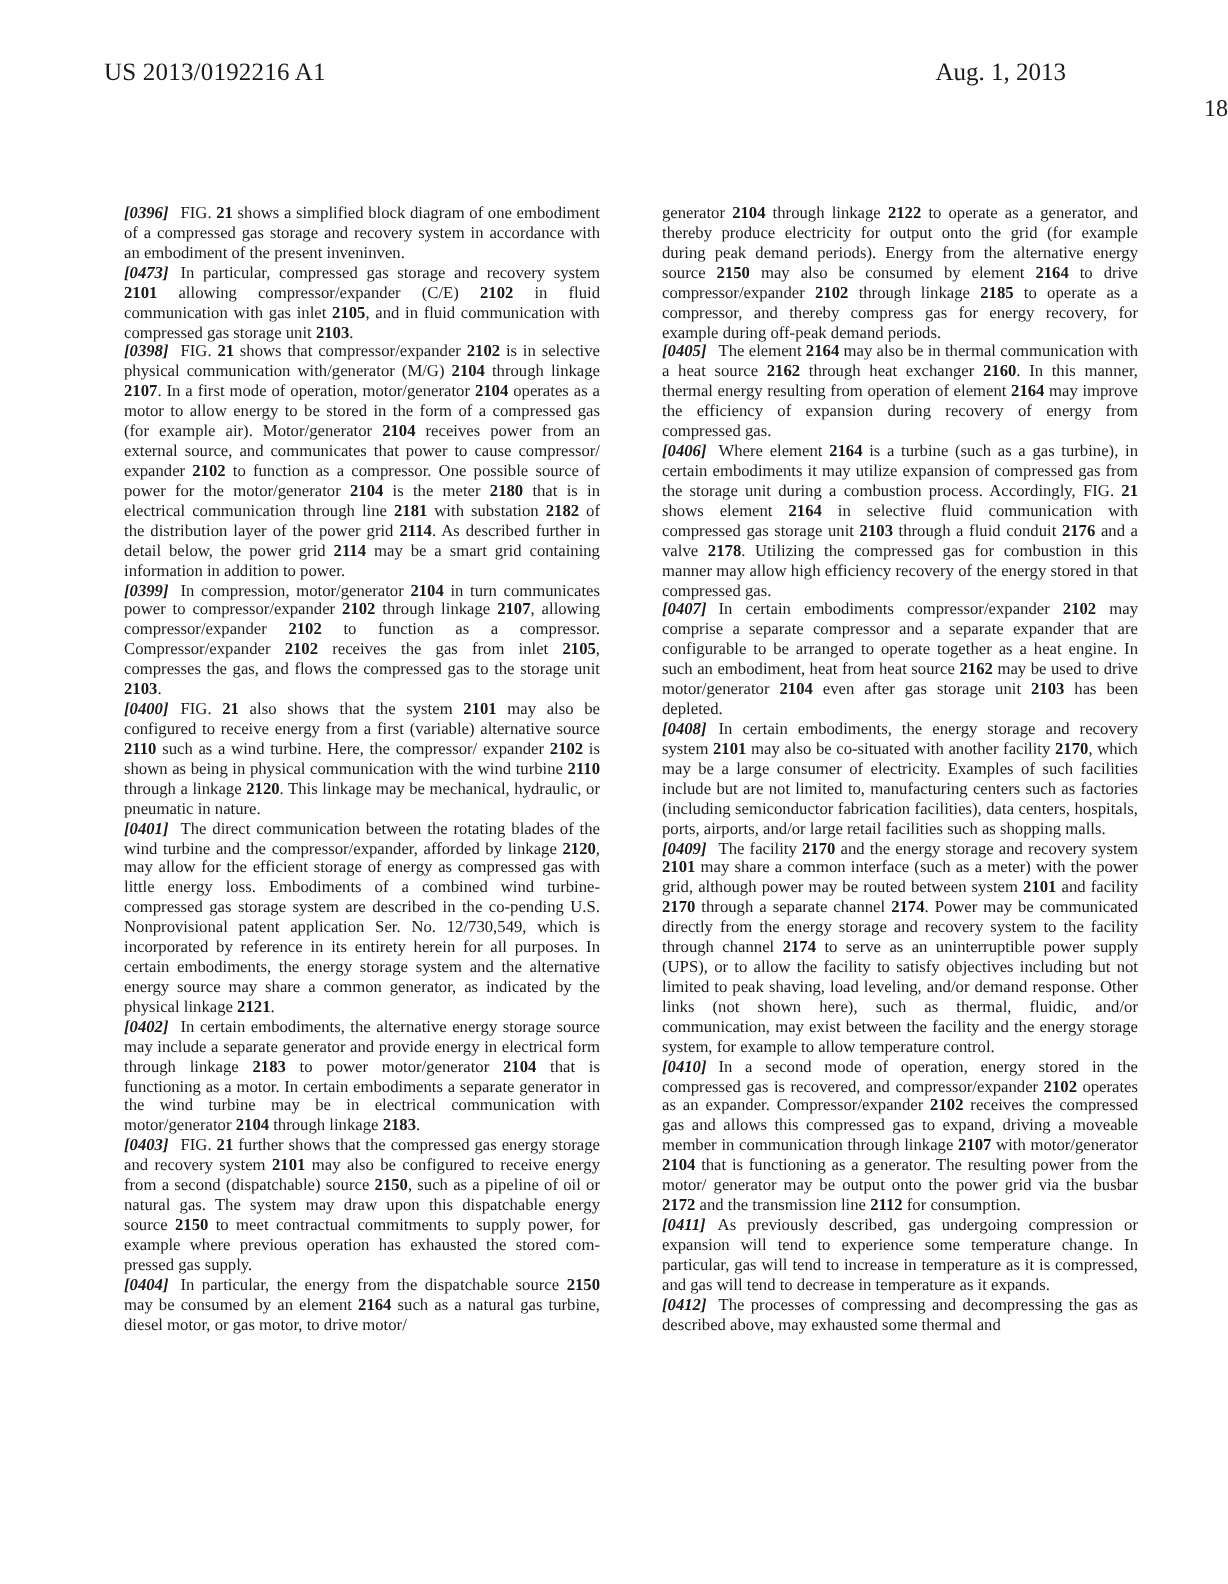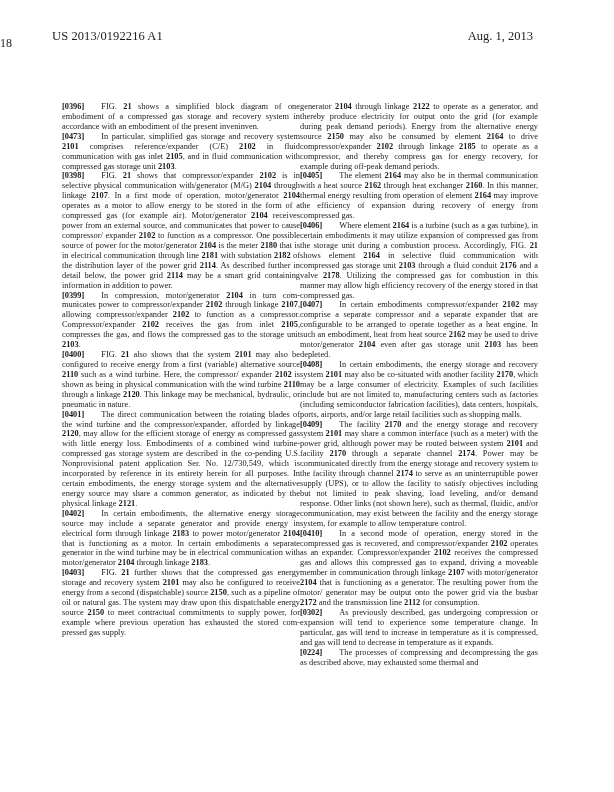--- a/index.html
+++ b/index.html
@@ -10,54 +10,55 @@
   }
   .header-left {
     position: absolute; left: 52px; top: 29px;
     font-size: 12.5px; letter-spacing: 0.1px;
   }
   .header-right {
     position: absolute; right: 81px; top: 29px;
     font-size: 12.5px;
   }
   .page-number {
-    position: absolute; left: 0; width: 614px; top: 36px;
-    text-align: left; font-size: 12px;
+    position: absolute; left: 0; width: 614px; top: 47px;
+    text-align: right; font-size: 12px;
   }
   .column {
     position: absolute; top: 102px; width: 238px;
     font-size: 8.35px; line-height: 9.92px;
     text-align: justify; hyphens: manual;
   }
   .col-left { left: 62px; }
-  .col-right { left: 300px; }
+  .col-right { left: 331px; }
   .para { margin: 0; text-indent: 0; }
-  .para .pnum { font-weight: bold; margin-right: 17px; }
+  .para .pnum { font-weight: bold; margin-right: 6px; font-style: italic; }
   .para b { font-weight: bold; }
 </style>
 </head>
 <body>
 
 <div class="header-left">US 2013/0192216 A1</div>
 <div class="header-right">Aug. 1, 2013</div>
 <div class="page-number">18</div>
 
 <div class="column col-left">
     <p class="para"><span class="pnum">[0396]</span><span>FIG. </span><b>21</b><span> shows a simplified block diagram of one embodiment of a compressed gas storage and recovery sys­tem in accordance with an embodiment of the present inven­inven.</span></p>
-    <p class="para"><span class="pnum">[0473]</span><span>In particular, simplified gas storage and recovery system </span><b>2101</b><span> comprises reference/expander (C/E) </span><b>2102</b><span> in fluid communication with gas inlet </span><b>2105</b><span>, and in fluid com­munication with compressed gas storage unit </span><b>2103</b><span>.</span></p>
+    <p class="para"><span class="pnum">[0473]</span><span>In particular, compressed gas storage and recovery system </span><b>2101</b><span> allowing compressor/expander (C/E) </span><b>2102</b><span> in fluid communication with gas inlet </span><b>2105</b><span>, and in fluid com­munication with compressed gas storage unit </span><b>2103</b><span>.</span></p>
     <p class="para"><span class="pnum">[0398]</span><span>FIG. </span><b>21</b><span> shows that compressor/expander </span><b>2102</b><span> is in selective physical communication with/generator (M/G) </span><b>2104</b><span> through linkage </span><b>2107</b><span>. In a first mode of operation, motor/generator </span><b>2104</b><span> operates as a motor to allow energy to be stored in the form of a compressed gas (for example air). Motor/generator </span><b>2104</b><span> receives power from an external source, and communicates that power to cause compressor/ expander </span><b>2102</b><span> to function as a compressor. One possible source of power for the motor/generator </span><b>2104</b><span> is the meter </span><b>2180</b><span> that is in electrical communication through line </span><b>2181</b><span> with substation </span><b>2182</b><span> of the distribution layer of the power grid </span><b>2114</b><span>. As described further in detail below, the power grid </span><b>2114</b><span> may be a smart grid containing information in addition to power.</span></p>
     <p class="para"><span class="pnum">[0399]</span><span>In compression, motor/generator </span><b>2104</b><span> in turn com­municates power to compressor/expander </span><b>2102</b><span> through link­age </span><b>2107</b><span>, allowing compressor/expander </span><b>2102</b><span> to function as a compressor. Compressor/expander </span><b>2102</b><span> receives the gas from inlet </span><b>2105</b><span>, compresses the gas, and flows the com­pressed gas to the storage unit </span><b>2103</b><span>.</span></p>
     <p class="para"><span class="pnum">[0400]</span><span>FIG. </span><b>21</b><span> also shows that the system </span><b>2101</b><span> may also be configured to receive energy from a first (variable) alternative source </span><b>2110</b><span> such as a wind turbine. Here, the compressor/ expander </span><b>2102</b><span> is shown as being in physical communication with the wind turbine </span><b>2110</b><span> through a linkage </span><b>2120</b><span>. This linkage may be mechanical, hydraulic, or pneumatic in nature.</span></p>
     <p class="para"><span class="pnum">[0401]</span><span>The direct communication between the rotating blades of the wind turbine and the compressor/expander, afforded by linkage </span><b>2120</b><span>, may allow for the efficient storage of energy as compressed gas with little energy loss. Embodi­ments of a combined wind turbine-compressed gas storage system are described in the co-pending U.S. Nonprovisional patent application Ser. No. 12/730,549, which is incorporated by reference in its entirety herein for all purposes. In certain embodiments, the energy storage system and the alternative energy source may share a common generator, as indicated by the physical linkage </span><b>2121</b><span>.</span></p>
     <p class="para"><span class="pnum">[0402]</span><span>In certain embodiments, the alternative energy stor­age source may include a separate generator and provide energy in electrical form through linkage </span><b>2183</b><span> to power motor/generator </span><b>2104</b><span> that is functioning as a motor. In certain embodiments a separate generator in the wind turbine may be in electrical communication with motor/generator </span><b>2104</b><span> through linkage </span><b>2183</b><span>.</span></p>
     <p class="para"><span class="pnum">[0403]</span><span>FIG. </span><b>21</b><span> further shows that the compressed gas energy storage and recovery system </span><b>2101</b><span> may also be con­figured to receive energy from a second (dispatchable) source </span><b>2150</b><span>, such as a pipeline of oil or natural gas. The system may draw upon this dispatchable energy source </span><b>2150</b><span> to meet contractual commitments to supply power, for example where previous operation has exhausted the stored com­pressed gas supply.</span></p>
+    <p class="para"><span class="pnum">[0404]</span><span>In particular, the energy from the dispatchable source </span><b>2150</b><span> may be consumed by an element </span><b>2164</b><span> such as a natural gas turbine, diesel motor, or gas motor, to drive motor/</span></p>
   </div>
 <div class="column col-right">
     <p class="para"><span>generator </span><b>2104</b><span> through linkage </span><b>2122</b><span> to operate as a genera­tor, and thereby produce electricity for output onto the grid (for example during peak demand periods). Energy from the alternative energy source </span><b>2150</b><span> may also be consumed by element </span><b>2164</b><span> to drive compressor/expander </span><b>2102</b><span> through linkage </span><b>2185</b><span> to operate as a compressor, and thereby com­press gas for energy recovery, for example during off-peak demand periods.</span></p>
     <p class="para"><span class="pnum">[0405]</span><span>The element </span><b>2164</b><span> may also be in thermal commu­nication with a heat source </span><b>2162</b><span> through heat exchanger </span><b>2160</b><span>. In this manner, thermal energy resulting from operation of element </span><b>2164</b><span> may improve the efficiency of expansion during recovery of energy from compressed gas.</span></p>
     <p class="para"><span class="pnum">[0406]</span><span>Where element </span><b>2164</b><span> is a turbine (such as a gas turbine), in certain embodiments it may utilize expansion of compressed gas from the storage unit during a combustion process. Accordingly, FIG. </span><b>21</b><span> shows element </span><b>2164</b><span> in selec­tive fluid communication with compressed gas storage unit </span><b>2103</b><span> through a fluid conduit </span><b>2176</b><span> and a valve </span><b>2178</b><span>. Utilizing the compressed gas for combustion in this manner may allow high efficiency recovery of the energy stored in that com­pressed gas.</span></p>
     <p class="para"><span class="pnum">[0407]</span><span>In certain embodiments compressor/expander </span><b>2102</b><span> may comprise a separate compressor and a separate expander that are configurable to be arranged to operate together as a heat engine. In such an embodiment, heat from heat source </span><b>2162</b><span> may be used to drive motor/generator </span><b>2104</b><span> even after gas storage unit </span><b>2103</b><span> has been depleted.</span></p>
     <p class="para"><span class="pnum">[0408]</span><span>In certain embodiments, the energy storage and recovery system </span><b>2101</b><span> may also be co-situated with another facility </span><b>2170</b><span>, which may be a large consumer of electricity. Examples of such facilities include but are not limited to, manufacturing centers such as factories (including semicon­ductor fabrication facilities), data centers, hospitals, ports, airports, and/or large retail facilities such as shopping malls.</span></p>
     <p class="para"><span class="pnum">[0409]</span><span>The facility </span><b>2170</b><span> and the energy storage and recov­ery system </span><b>2101</b><span> may share a common interface (such as a meter) with the power grid, although power may be routed between system </span><b>2101</b><span> and facility </span><b>2170</b><span> through a separate channel </span><b>2174</b><span>. Power may be communicated directly from the energy storage and recovery system to the facility through channel </span><b>2174</b><span> to serve as an uninterruptible power supply (UPS), or to allow the facility to satisfy objectives including but not limited to peak shaving, load leveling, and/or demand response. Other links (not shown here), such as thermal, fluidic, and/or communication, may exist between the facility and the energy storage system, for example to allow tempera­ture control.</span></p>
     <p class="para"><span class="pnum">[0410]</span><span>In a second mode of operation, energy stored in the compressed gas is recovered, and compressor/expander </span><b>2102</b><span> operates as an expander. Compressor/expander </span><b>2102</b><span> receives the compressed gas and allows this compressed gas to expand, driving a moveable member in communication through linkage </span><b>2107</b><span> with motor/generator </span><b>2104</b><span> that is func­tioning as a generator. The resulting power from the motor/ generator may be output onto the power grid via the busbar </span><b>2172</b><span> and the transmission line </span><b>2112</b><span> for consumption.</span></p>
-    <p class="para"><span class="pnum">[0302]</span><span>As previously described, gas undergoing compres­sion or expansion will tend to experience some temperature change. In particular, gas will tend to increase in temperature as it is compressed, and gas will tend to decrease in tempera­ture as it expands.</span></p>
-    <p class="para"><span class="pnum">[0224]</span><span>The processes of compressing and decompressing the gas as described above, may exhausted some thermal and</span></p>
+    <p class="para"><span class="pnum">[0411]</span><span>As previously described, gas undergoing compres­sion or expansion will tend to experience some temperature change. In particular, gas will tend to increase in temperature as it is compressed, and gas will tend to decrease in tempera­ture as it expands.</span></p>
+    <p class="para"><span class="pnum">[0412]</span><span>The processes of compressing and decompressing the gas as described above, may exhausted some thermal and</span></p>
   </div>
 
 </body></html>

